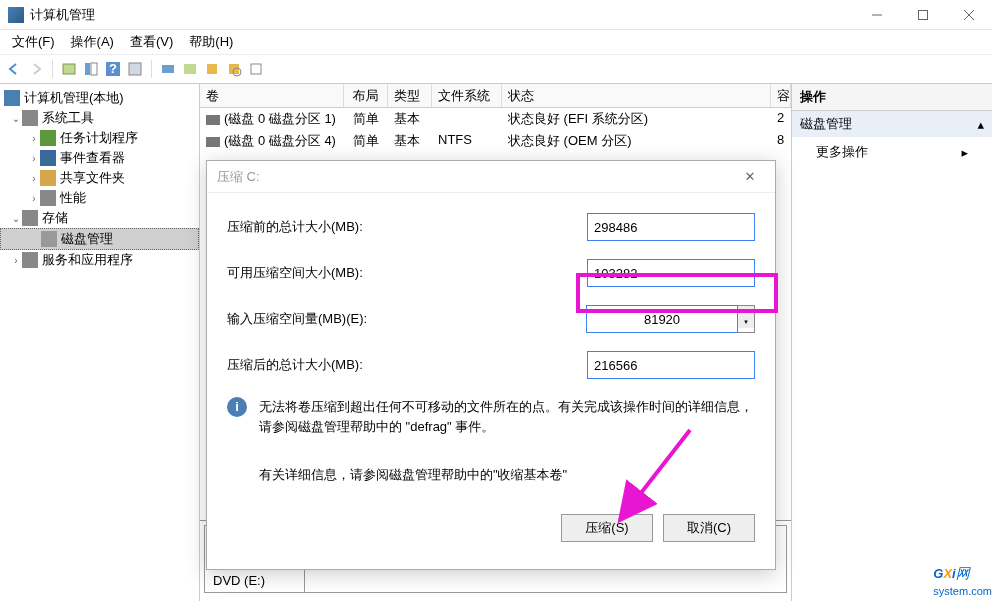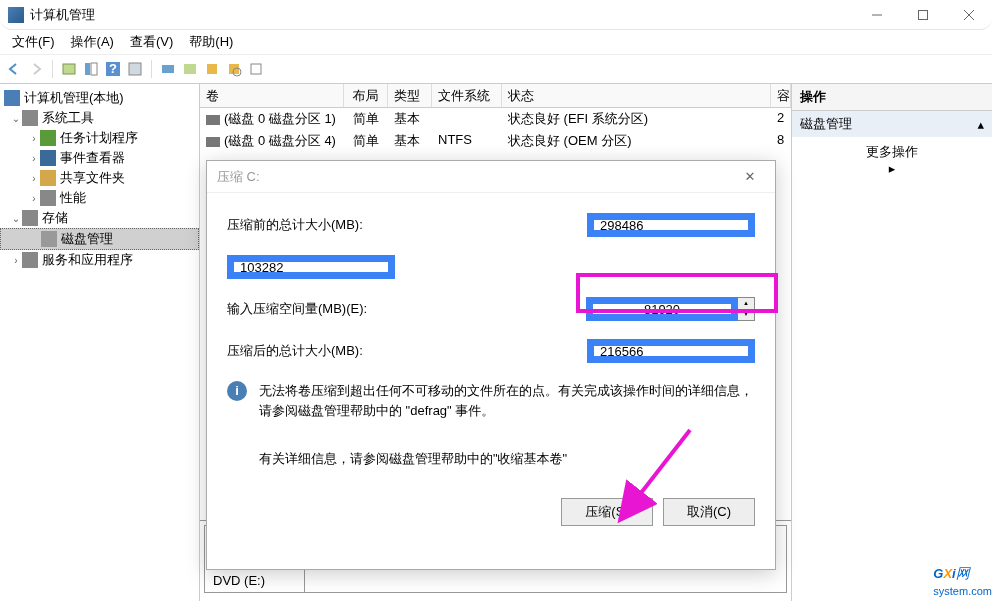--- a/index.html
+++ b/index.html
@@ -1,19 +1,19 @@
 <!DOCTYPE html>
 <html><head>
 <meta charset="utf-8">
 <style>
 * { box-sizing: border-box; margin: 0; padding: 0; font-family: "Microsoft YaHei", "Segoe UI", sans-serif; font-size: 13px; }
 body { background: #fff; width: 992px; height: 601px; overflow: hidden; position: relative; }
 
 
-.titlebar { height: 30px; display: flex; align-items: center; border-bottom: 1px solid #e5e5e5; border-radius: 12px; }
+.titlebar { height: 30px; display: flex; align-items: center; border-bottom: 1px solid #e5e5e5; }
 .titlebar .icon-app { width: 16px; height: 16px; margin: 0 6px 0 8px; background: linear-gradient(135deg,#4a7fb5,#2c5a8a); }
 .titlebar .title { flex: 1; }
 .titlebar .winbtns { display: flex; }
 .winbtn { width: 46px; height: 30px; display: flex; align-items: center; justify-content: center; color: #666; }
 .winbtn svg { width: 10px; height: 10px; }
 
 
 .menubar { height: 24px; display: flex; align-items: center; padding: 0 4px; }
 .menubar span { padding: 2px 8px; }
 
@@ -58,30 +58,30 @@
 
 .disk-panel { border-top: 1px solid #999; padding: 4px; }
 .disk-row { display: flex; border: 1px solid #999; margin-bottom: 4px; }
 .disk-label { width: 100px; border-right: 1px solid #999; padding: 4px 8px; }
 .disk-icon-cd { width: 28px; height: 28px; border-radius: 50%; background: radial-gradient(circle,#fff 20%,#bbb 21%,#ddd 50%,#bbb 100%); display: inline-block; vertical-align: middle; margin-right: 6px; }
 
 
 .actions { width: 200px; }
 .actions-header { background: #f5f5f5; border-bottom: 1px solid #ccc; padding: 4px 8px; font-weight: bold; }
 .actions-section { background: #e8eff7; padding: 4px 8px; display: flex; justify-content: space-between; align-items: center; }
-.actions-item { padding: 6px 24px; display: flex; justify-content: space-between; align-items: center; flex-direction: column; }
+.actions-item { padding: 6px 24px; display: flex; justify-content: space-between; align-items: center; }
 
 
 .dialog { position: absolute; left: 206px; top: 160px; width: 570px; height: 410px; background: #fff; border: 1px solid #aaa; box-shadow: 0 4px 20px rgba(0,0,0,0.2); z-index: 10; }
 .dlg-title { height: 32px; display: flex; align-items: center; padding: 0 10px; color: #999; border-bottom: 1px solid #eee; }
 .dlg-close { margin-left: auto; width: 30px; text-align: center; color: #666; }
 .dlg-body { padding: 20px 20px 10px 20px; }
 .dlg-row { display: flex; align-items: center; margin-bottom: 18px; }
 .dlg-label { width: 370px; }
-.dlg-field { width: 168px; height: 24px; border: 7px solid #3b82f6; padding: 5px 6px; background: #fff; font-size: 13px; }
+.dlg-field { width: 168px; height: 24px; border: 1px solid #3b82f6; padding: 13px 6px; background: #fff; font-size: 13px; }
 .dlg-spinner { display: flex; }
 .dlg-spin-btns { display: flex; flex-direction: column; border: 1px solid #888; border-left: none; }
 .dlg-spin-btns div { width: 16px; height: 11px; font-size: 7px; text-align: center; line-height: 9px; background: #eee; }
 .highlight-box { position: absolute; border: 4px solid #e815d3; left: 576px; top: 273px; width: 202px; height: 40px; z-index: 11; pointer-events: none; }
 .dlg-info { display: flex; margin-top: 10px; margin-bottom: 30px; }
 .info-icon { width: 20px; height: 20px; border-radius: 50%; background: #4a7fb5; color: #fff; text-align: center; line-height: 20px; font-weight: bold; margin-right: 12px; flex-shrink: 0; }
 .dlg-note { margin-left: 32px; margin-bottom: 20px; }
 .dlg-buttons { display: flex; justify-content: flex-end; gap: 10px; padding: 0 20px 10px; }
 .dlg-btn { width: 92px; height: 28px; border: 1px solid #999; background: #eee; text-align: center; line-height: 26px; }
 
@@ -306,20 +306,21 @@
   <div class="dlg-title">
     <span>压缩 C:</span>
     <span class="dlg-close">✕</span>
   </div>
   <div class="dlg-body">
     <div class="dlg-row">
       <div class="dlg-label">压缩前的总计大小(MB):</div>
       <input class="dlg-field" readonly="" value="298486" style="">
     </div>
     <div class="dlg-row">
+      <div class="dlg-label">可用压缩空间大小(MB):</div>
       <input class="dlg-field" readonly="" value="103282" style="">
     </div>
     <div class="dlg-row">
       <div class="dlg-label">输入压缩空间量(MB)(E):</div>
       <div class="dlg-spinner">
         <input class="dlg-field" style="width: 152px; text-align: center;" value="81920">
         <div class="dlg-spin-btns">
           <div>▴</div>
           <div>▾</div>
         </div>

